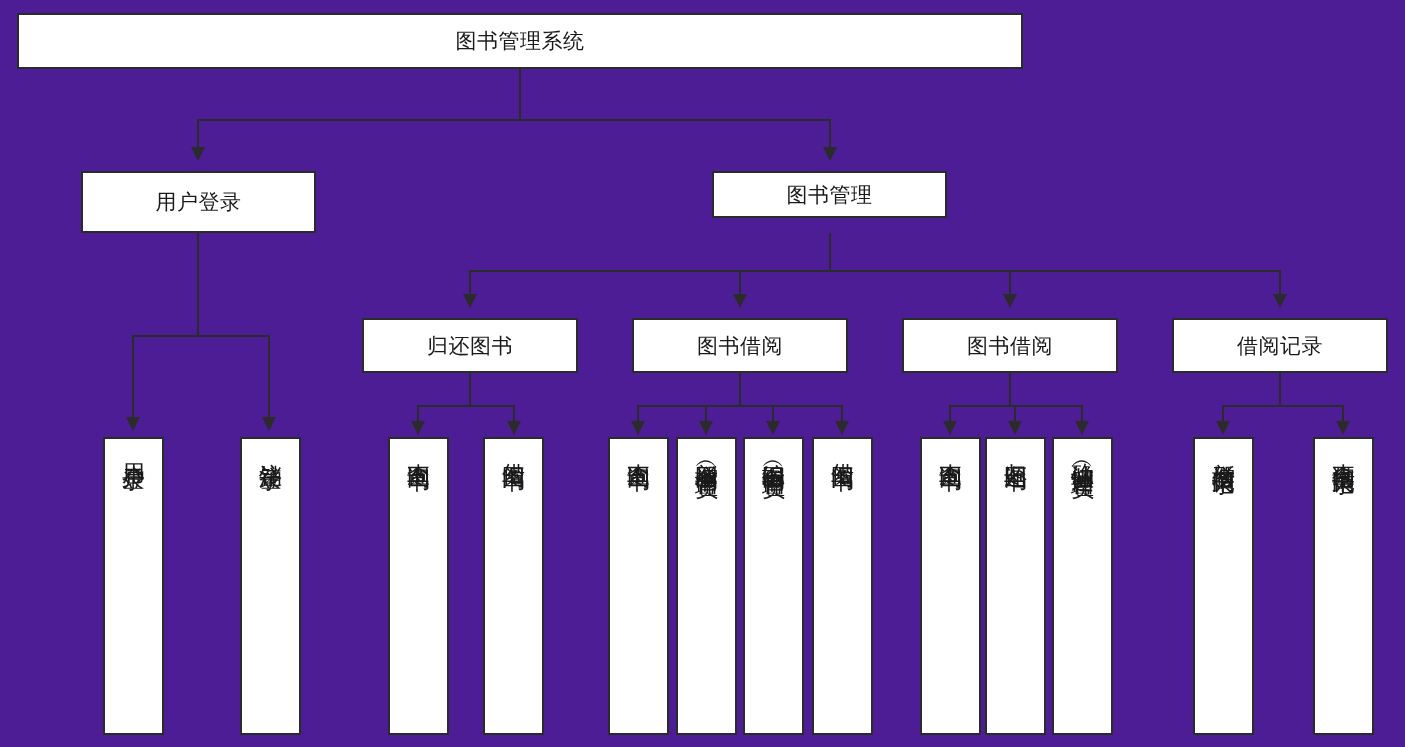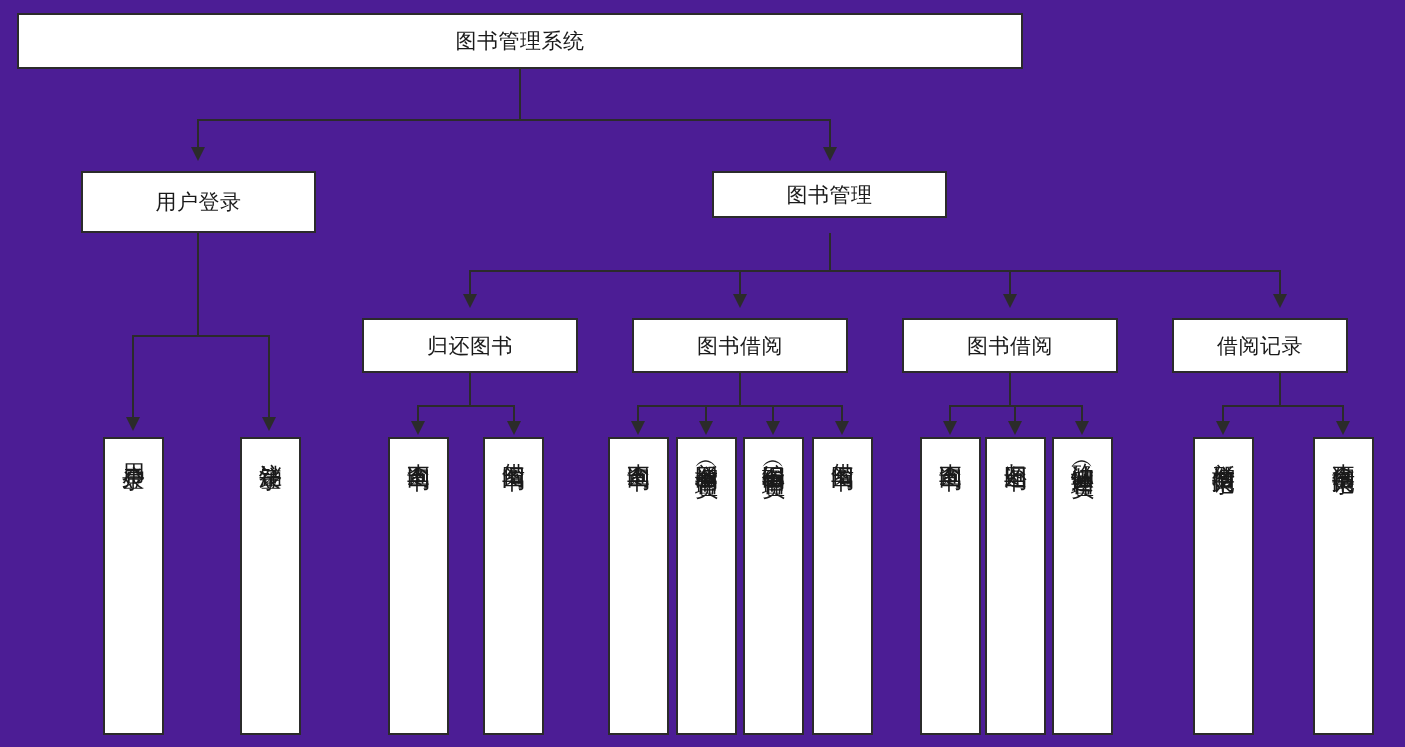--- a/index.html
+++ b/index.html
@@ -132,21 +132,21 @@
 
   <div class="node horiz" style="left:362px; top:318px; width:216px; height:55px;">
     <span class="nlabel">归还图书</span>
   </div>
   <div class="node horiz" style="left:632px; top:318px; width:216px; height:55px;">
     <span class="nlabel">图书借阅</span>
   </div>
   <div class="node horiz" style="left:902px; top:318px; width:216px; height:55px;">
     <span class="nlabel">图书借阅</span>
   </div>
-  <div class="node horiz" style="left:1172px; top:318px; width:176px; height:55px;justify-content:center;">
+  <div class="node horiz" style="left:1172px; top:318px; width:216px; height:55px;justify-content:center;">
     <span class="nlabel">借阅记录</span>
   </div>
 
   <div class="ln v" style="left:469px; top:373px; width:2px; height:34px;"></div>
   <div class="ln h" style="left:417px; top:405px; width:98px; height:2px;"></div>
   <div class="ln v" style="left:417px; top:405px; width:2px; height:18px;"></div>
   <div class="ln v" style="left:513px; top:405px; width:2px; height:18px;"></div>
   <div class="arrow" style="left:411px; top:421px;"></div>
   <div class="arrow" style="left:507px; top:421px;"></div>
 

